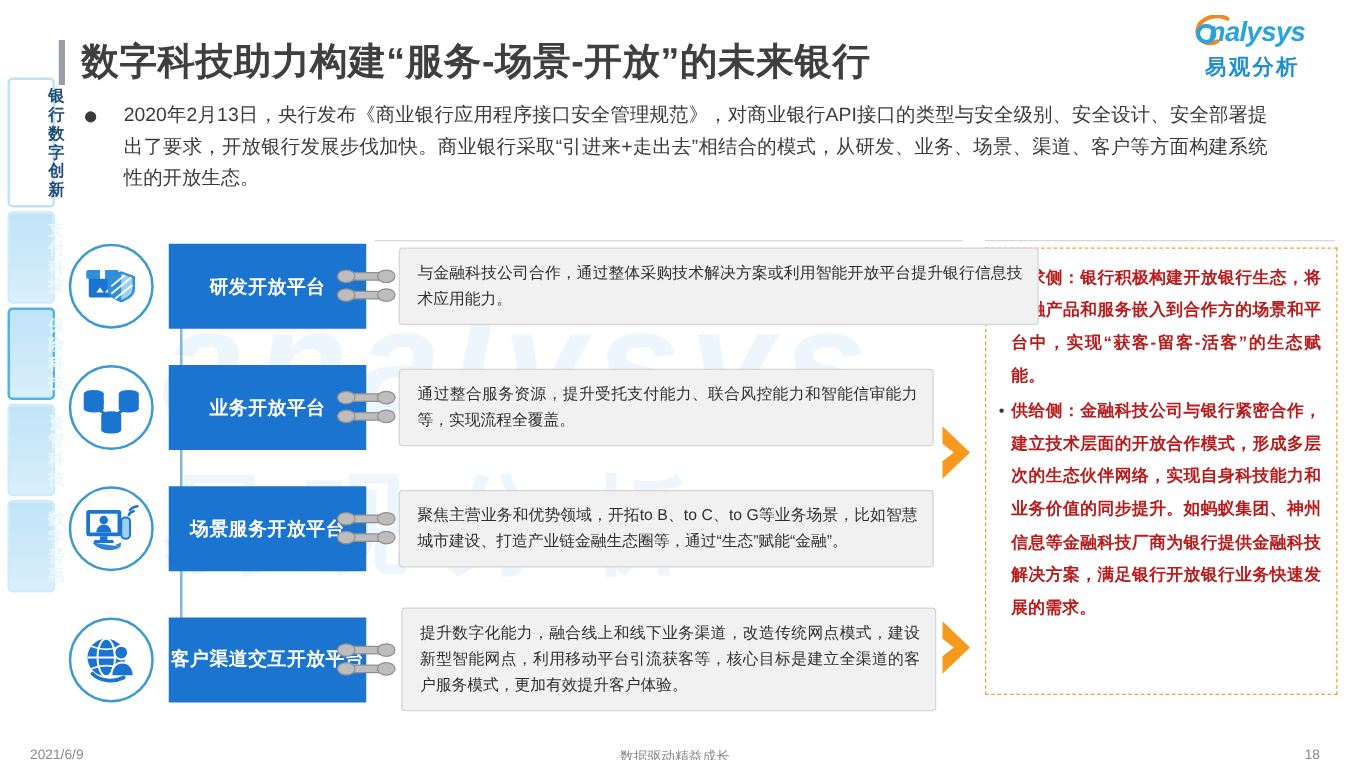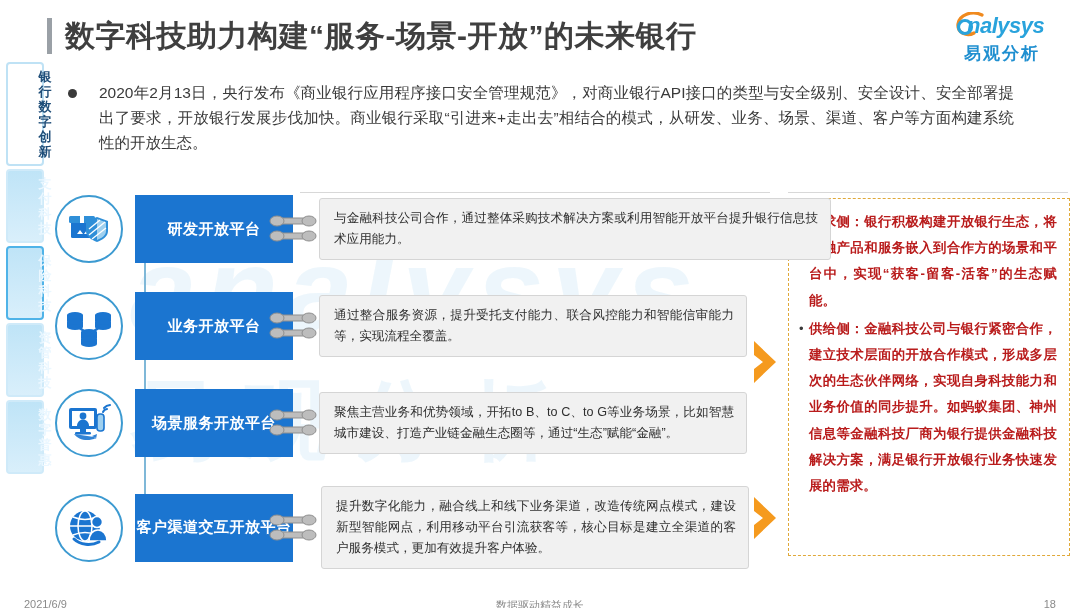--- a/index.html
+++ b/index.html
@@ -5,21 +5,21 @@
   * { box-sizing: border-box; margin: 0; padding: 0; }
   html, body {
     width: 1080px; height: 608px;
     background: #ffffff;
     font-family: "Liberation Sans", "DejaVu Sans", sans-serif;
     overflow: hidden;
   }
   #page { position: relative; width: 1080px; height: 608px; background: #fff; }
 
   
-  .title-bar { position: absolute; left: 47px; top: 18px; display: flex; align-items: center; }
+  .title-bar { position: absolute; left: 47px; top: 32px; display: flex; align-items: center; }
   .title-accent { width: 5px; height: 36px; background: #9aa0a6; margin-right: 13px; }
   .title-text {
     font-size: 30px; font-weight: bold; color: #3f3f3f; letter-spacing: .5px;
     white-space: nowrap; line-height: 36px;
   }
 
   .logo { position: absolute; right: 18px; top: 12px; width: 120px; text-align: center; }
   .logo-row { position: relative; height: 28px; }
   .logo-swoosh { position: absolute; left: 14px; top: 0px; }
   .logo-word {

